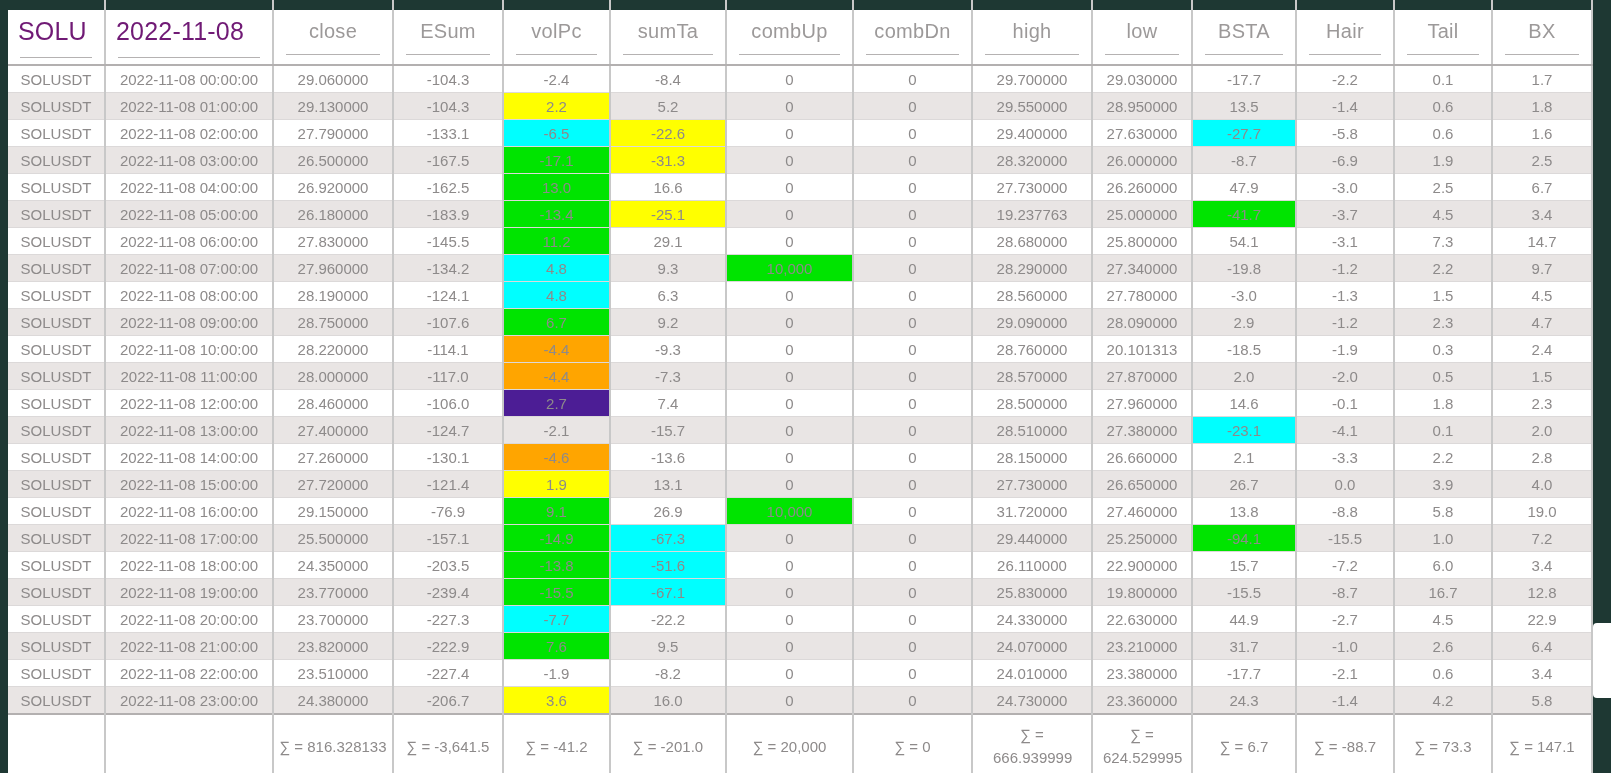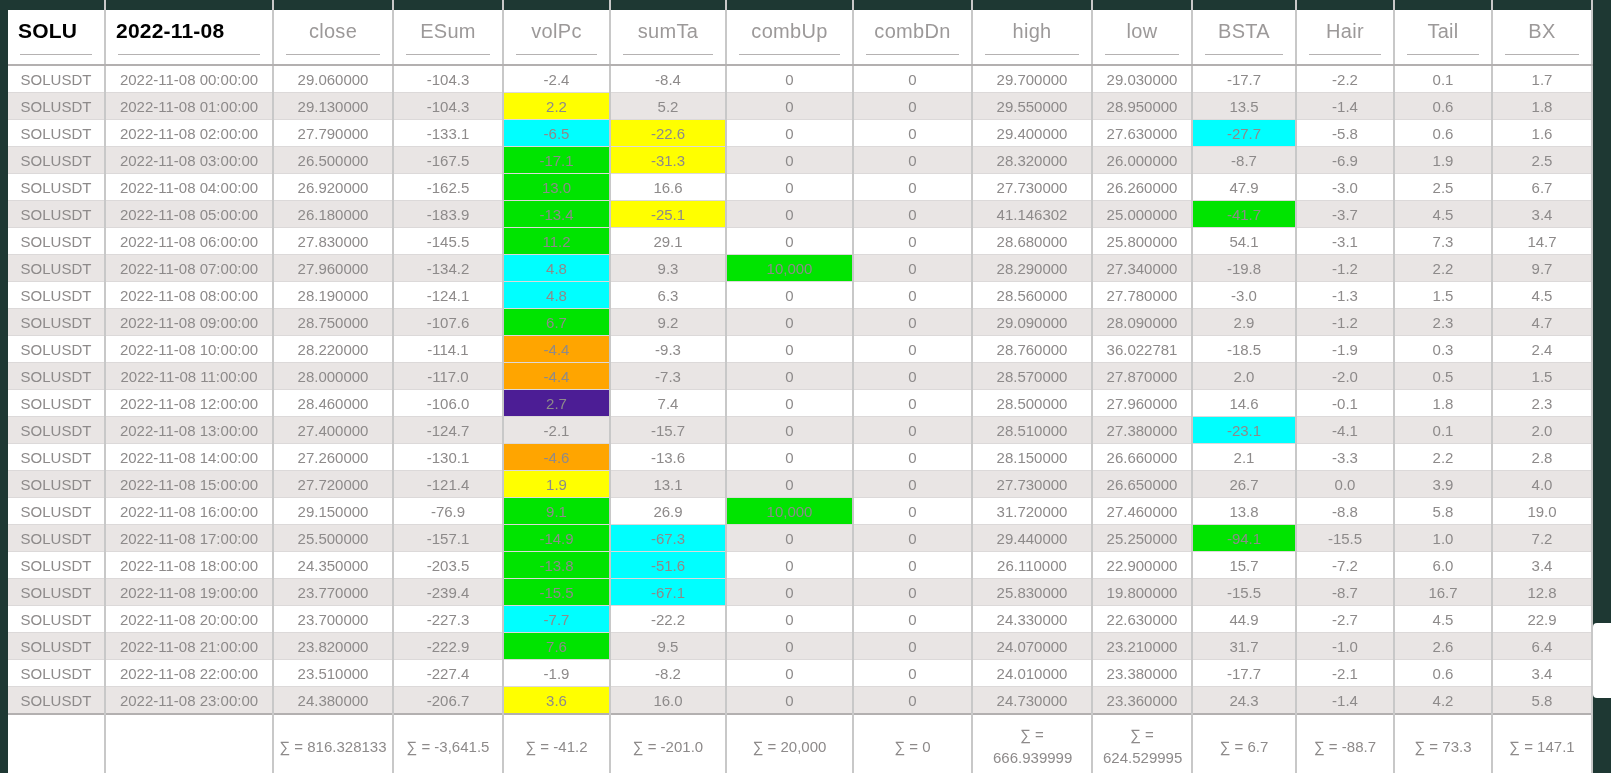--- a/index.html
+++ b/index.html
@@ -22,22 +22,22 @@
   tr.topstrip th{height:10px;background:#1e3833;padding:0;}
   tr.headrow th{
     height:54px;background:#ffffff;vertical-align:middle;
     border-bottom:2px solid #b3b0b0;font-weight:normal;
   }
   .hlabel{
     font-size:20px;color:#9c9999;text-align:center;
     letter-spacing:.3px;
   }
   tr.headrow th.primary .hlabel{
-    color:#000000;font-weight:bold;text-align:left;
-    padding-left:6px;font-size:21px;letter-spacing:.2px;
+    color:#701a75;font-weight:normal;text-align:left;
+    padding-left:6px;font-size:25px;letter-spacing:.2px;
   }
   .hline{height:0;border-bottom:1px solid #b5b2b2;margin:11px 8px 0 8px;}
   tbody td{
     height:26px;text-align:center;font-size:15px;color:#8d8a8a;
     border-bottom:1px solid #dcd9d9;background:#ffffff;
   }
   tbody tr:nth-child(even) td{background:#e9e5e4;}
   tfoot td{
     height:52px;background:#ffffff;font-size:15px;color:#8d8a8a;
     text-align:center;vertical-align:middle;
@@ -230,21 +230,21 @@
         </tr>
         <tr>
           <td>SOLUSDT</td>
           <td>2022-11-08 05:00:00</td>
           <td>26.180000</td>
           <td>-183.9</td>
           <td style="background: rgb(0, 228, 0);">-13.4</td>
           <td style="background: rgb(255, 255, 0);">-25.1</td>
           <td>0</td>
           <td>0</td>
-          <td>41.146302</td>
+          <td>19.237763</td>
           <td>25.000000</td>
           <td style="background: rgb(0, 228, 0);">-41.7</td>
           <td>-3.7</td>
           <td>4.5</td>
           <td>3.4</td>
         </tr>
         <tr>
           <td>SOLUSDT</td>
           <td>2022-11-08 06:00:00</td>
           <td>27.830000</td>
@@ -311,21 +311,21 @@
         <tr>
           <td>SOLUSDT</td>
           <td>2022-11-08 10:00:00</td>
           <td>28.220000</td>
           <td>-114.1</td>
           <td style="background: rgb(255, 165, 0);">-4.4</td>
           <td>-9.3</td>
           <td>0</td>
           <td>0</td>
           <td>28.760000</td>
-          <td>36.022781</td>
+          <td>20.101313</td>
           <td>-18.5</td>
           <td>-1.9</td>
           <td>0.3</td>
           <td>2.4</td>
         </tr>
         <tr>
           <td>SOLUSDT</td>
           <td>2022-11-08 11:00:00</td>
           <td>28.000000</td>
           <td>-117.0</td>

